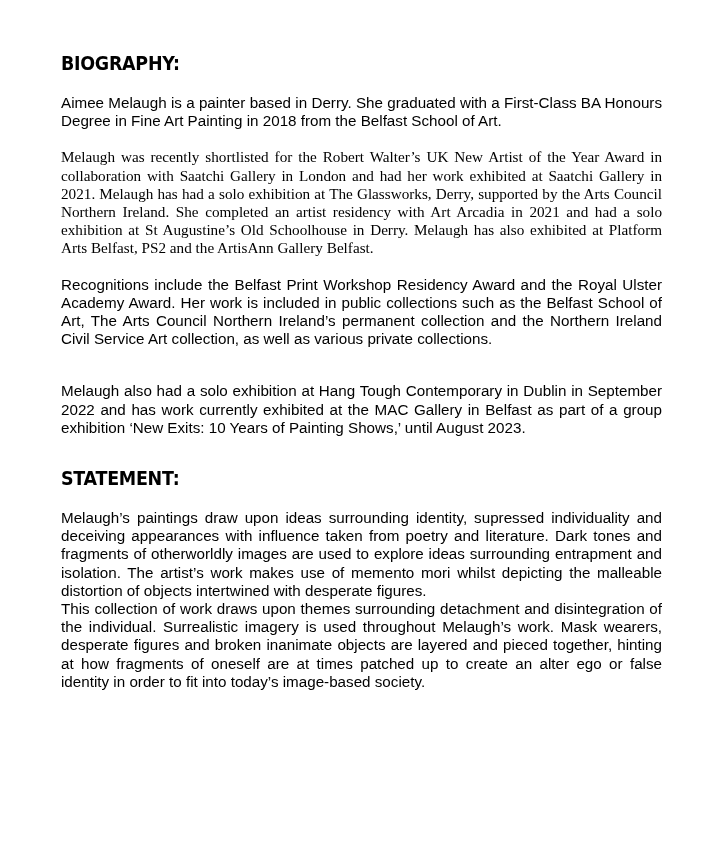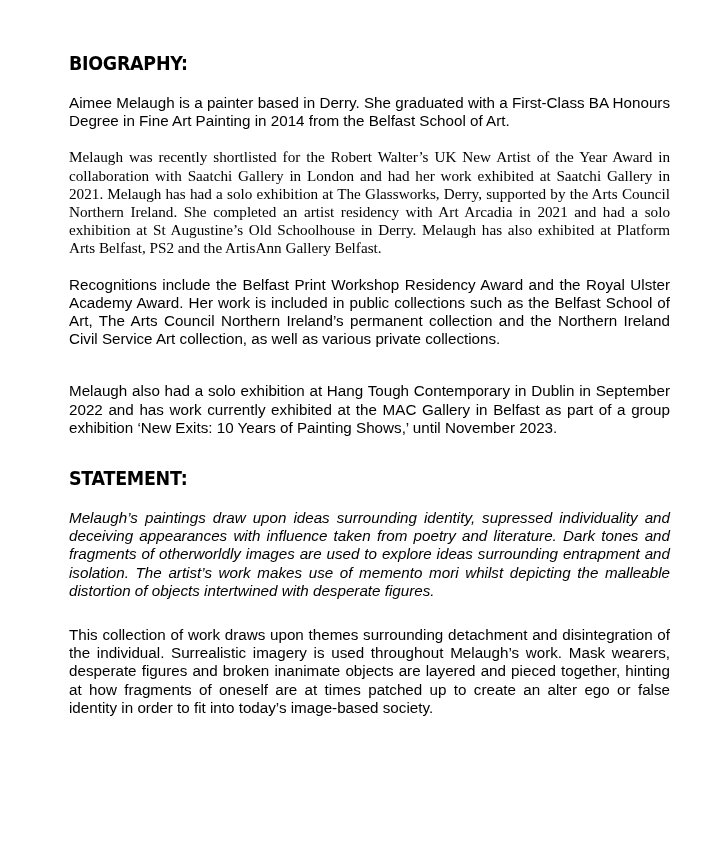--- a/index.html
+++ b/index.html
@@ -8,21 +8,21 @@
       background: #ffffff;
     }
     body {
       width: 725px;
       height: 850px;
       overflow: hidden;
       position: relative;
     }
     .page {
       position: absolute;
-      left: 69px;
+      left: 61px;
       top: 49px;
       width: 601px;
       color: #000000;
     }
     .heading {
       font-family: "DejaVu Sans", "Liberation Sans", sans-serif;
       font-weight: bold;
       font-size: 19px;
       line-height: 28px;
       margin: 0;
@@ -37,31 +37,31 @@
       margin: 0;
       text-align: justify;
       text-align-last: left;
     }
     #bio-heading { margin-bottom: 17px; }
     #bio-p1 { margin-bottom: 18px; }
     #bio-p2 { margin-bottom: 18px; font-family: Liberation Serif, serif; }
     #bio-p3 { margin-bottom: 34px; }
     #bio-p4 { margin-bottom: 27px; }
     #stmt-heading { margin-bottom: 17px; }
-    #stmt-p1 { margin-bottom: 26px; font-style: italic; }
+    #stmt-p1 { margin-bottom: 0; }
   </style>
 </head>
 <body>
 
 <div class="page">
   <section>
     <h2 class="heading" id="bio-heading">BIOGRAPHY:</h2>
-    <p class="para" id="bio-p1">Aimee Melaugh is a painter based in Derry. She graduated with a First-Class BA Honours Degree in Fine Art Painting in 2014 from the Belfast School of Art.</p>
+    <p class="para" id="bio-p1">Aimee Melaugh is a painter based in Derry. She graduated with a First-Class BA Honours Degree in Fine Art Painting in 2018 from the Belfast School of Art.</p>
     <p class="para" id="bio-p2">Melaugh was recently shortlisted for the Robert Walter’s UK New Artist of the Year Award in collaboration with Saatchi Gallery in London and had her work exhibited at Saatchi Gallery in 2021. Melaugh has had a solo exhibition at The Glassworks, Derry, supported by the Arts Council Northern Ireland. She completed an artist residency with Art Arcadia in 2021 and had a solo exhibition at St Augustine’s Old Schoolhouse in Derry. Melaugh has also exhibited at Platform Arts Belfast, PS2 and the ArtisAnn Gallery Belfast.</p>
     <p class="para" id="bio-p3">Recognitions include the Belfast Print Workshop Residency Award and the Royal Ulster Academy Award. Her work is included in public collections such as the Belfast School of Art, The Arts Council Northern Ireland’s permanent collection and the Northern Ireland Civil Service Art collection, as well as various private collections.</p>
-    <p class="para" id="bio-p4">Melaugh also had a solo exhibition at Hang Tough Contemporary in Dublin in September 2022 and has work currently exhibited at the MAC Gallery in Belfast as part of a group exhibition ‘New Exits: 10 Years of Painting Shows,’ until November 2023.</p>
+    <p class="para" id="bio-p4">Melaugh also had a solo exhibition at Hang Tough Contemporary in Dublin in September 2022 and has work currently exhibited at the MAC Gallery in Belfast as part of a group exhibition ‘New Exits: 10 Years of Painting Shows,’ until August 2023.</p>
   </section>
   <section>
     <h2 class="heading" id="stmt-heading">STATEMENT:</h2>
     <p class="para" id="stmt-p1">Melaugh’s paintings draw upon ideas surrounding identity, supressed individuality and deceiving appearances with influence taken from poetry and literature.  Dark tones and fragments of otherworldly images are used to explore ideas surrounding entrapment and isolation.  The artist’s work makes use of memento mori whilst depicting the malleable distortion of objects intertwined with desperate figures.</p>
     <p class="para" id="stmt-p2">This collection of work draws upon themes surrounding detachment and disintegration of the individual.  Surrealistic imagery is used throughout Melaugh’s work.  Mask wearers, desperate figures and broken inanimate objects are layered and pieced together, hinting at how fragments of oneself are at times patched up to create an alter ego or false identity in order to fit into today’s image-based society.</p>
   </section>
 </div>
 
 </body></html>

